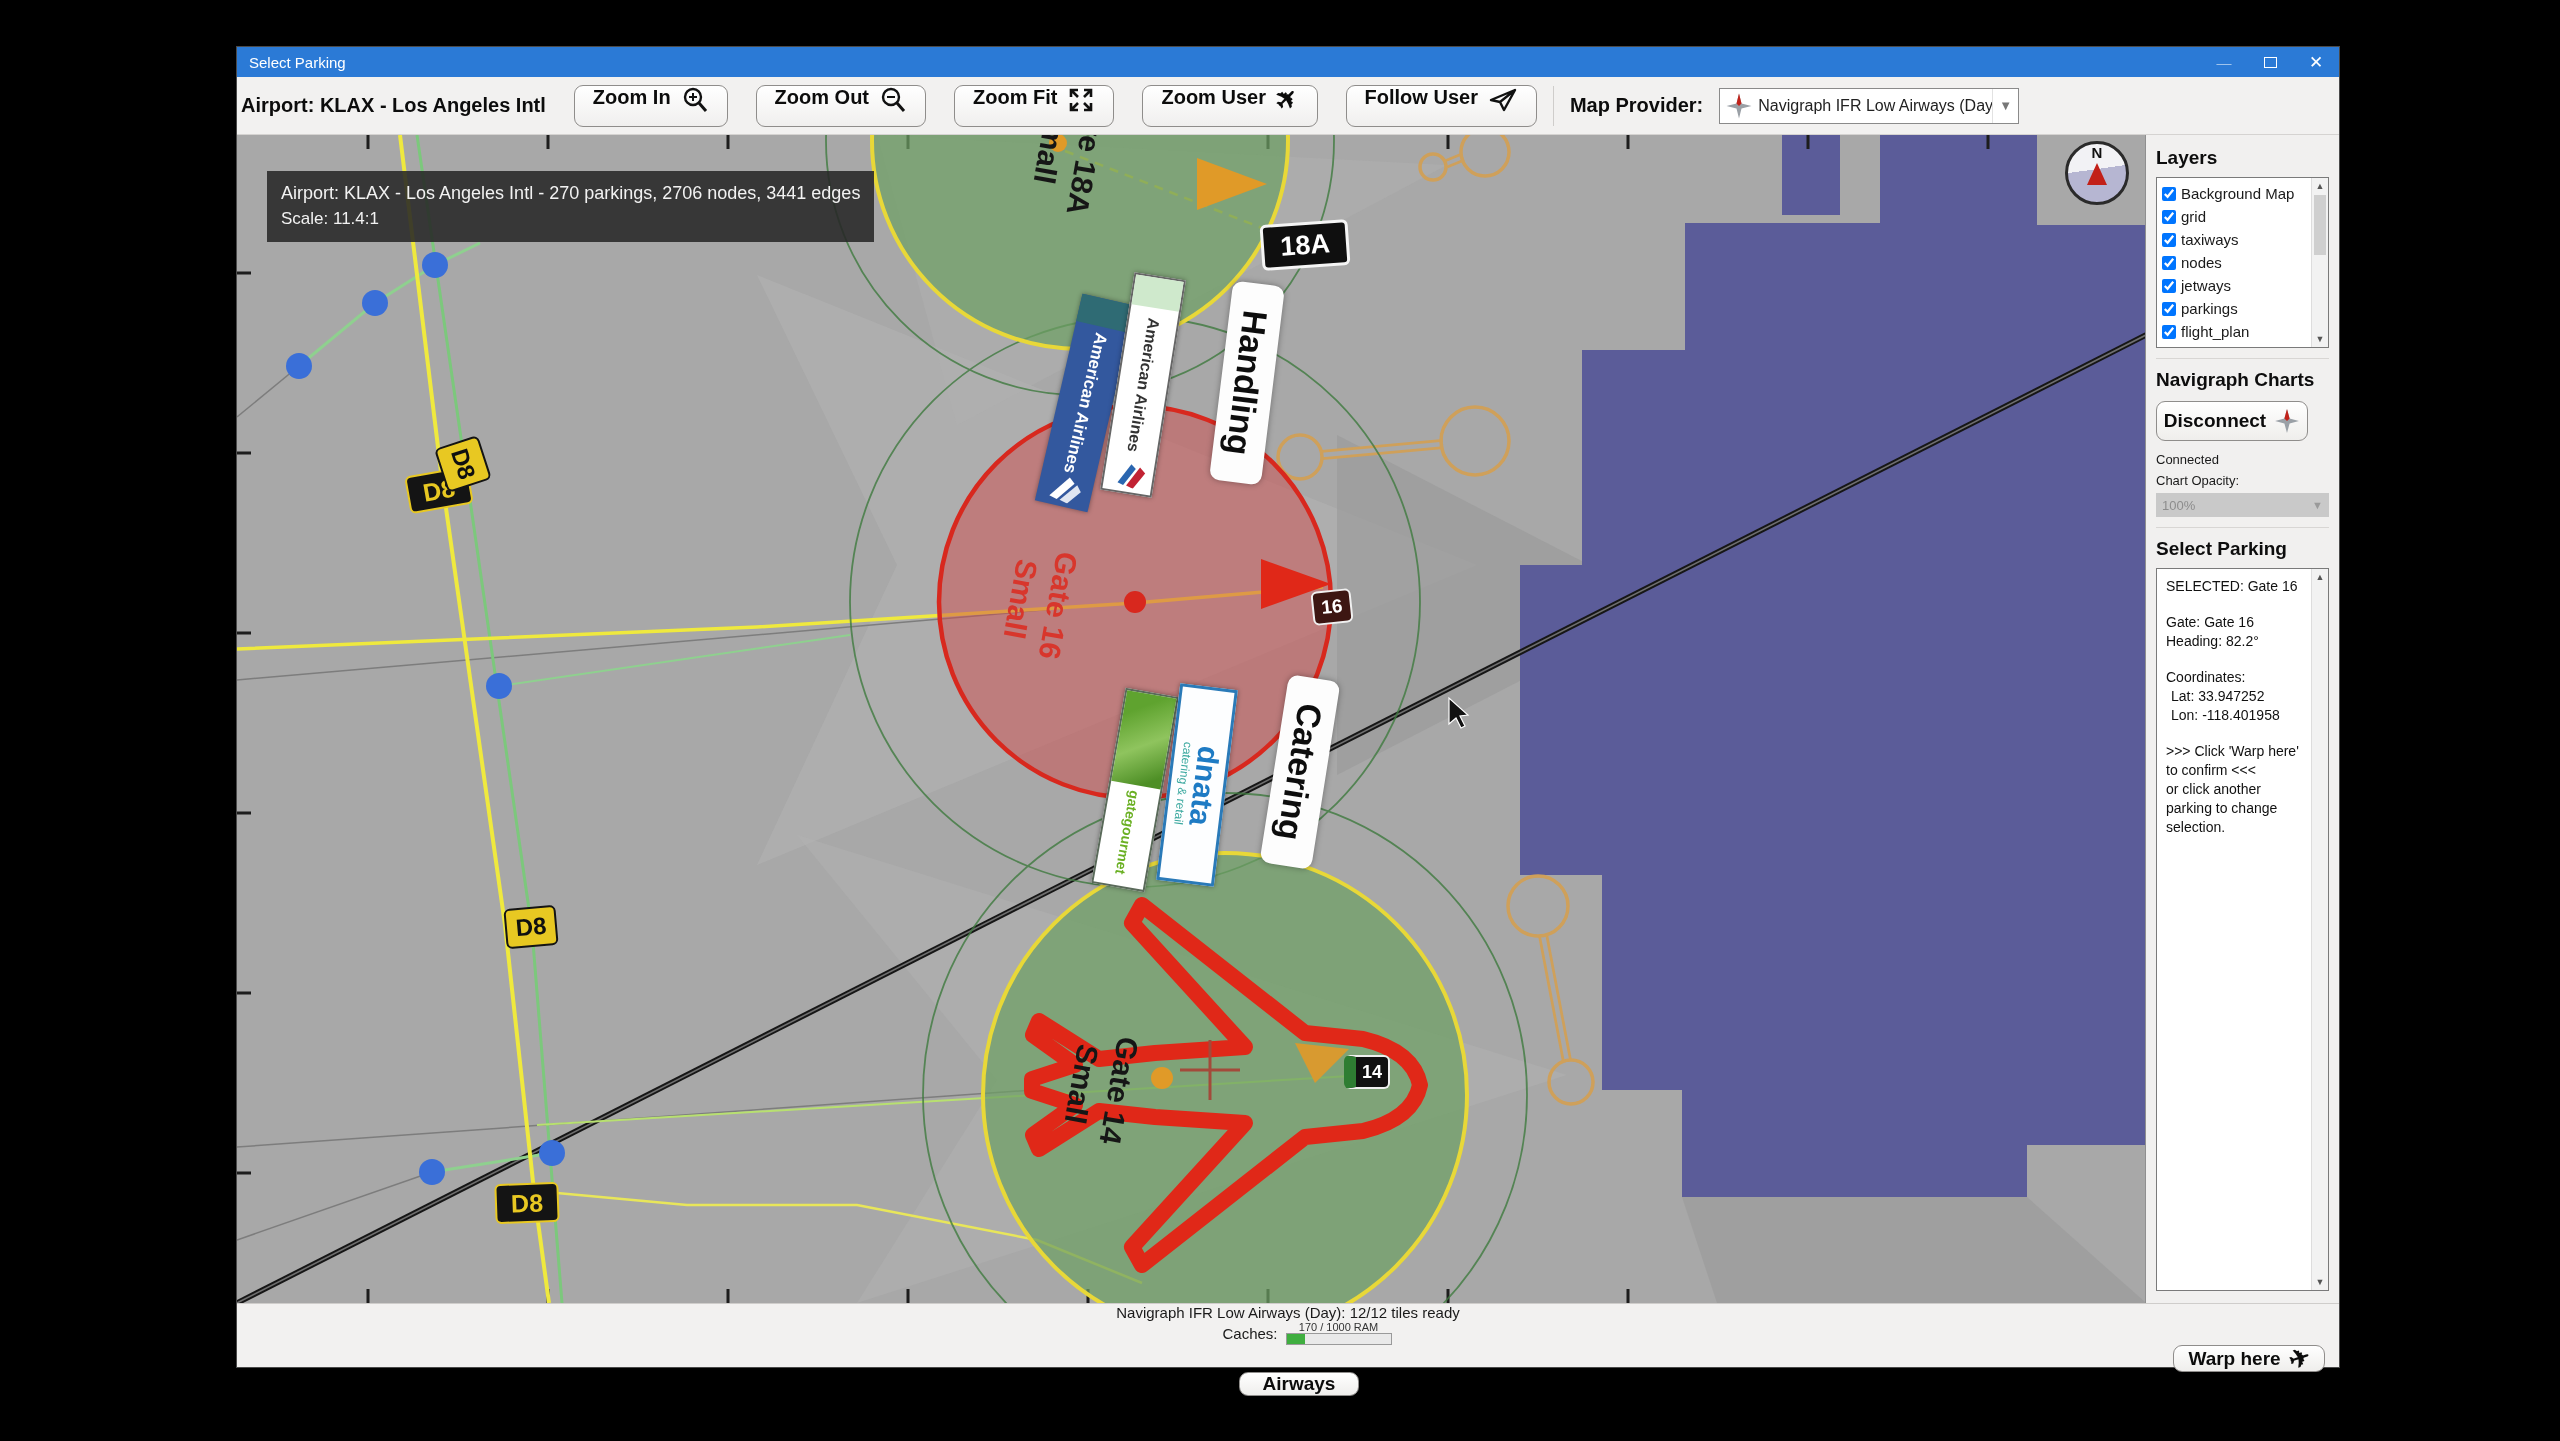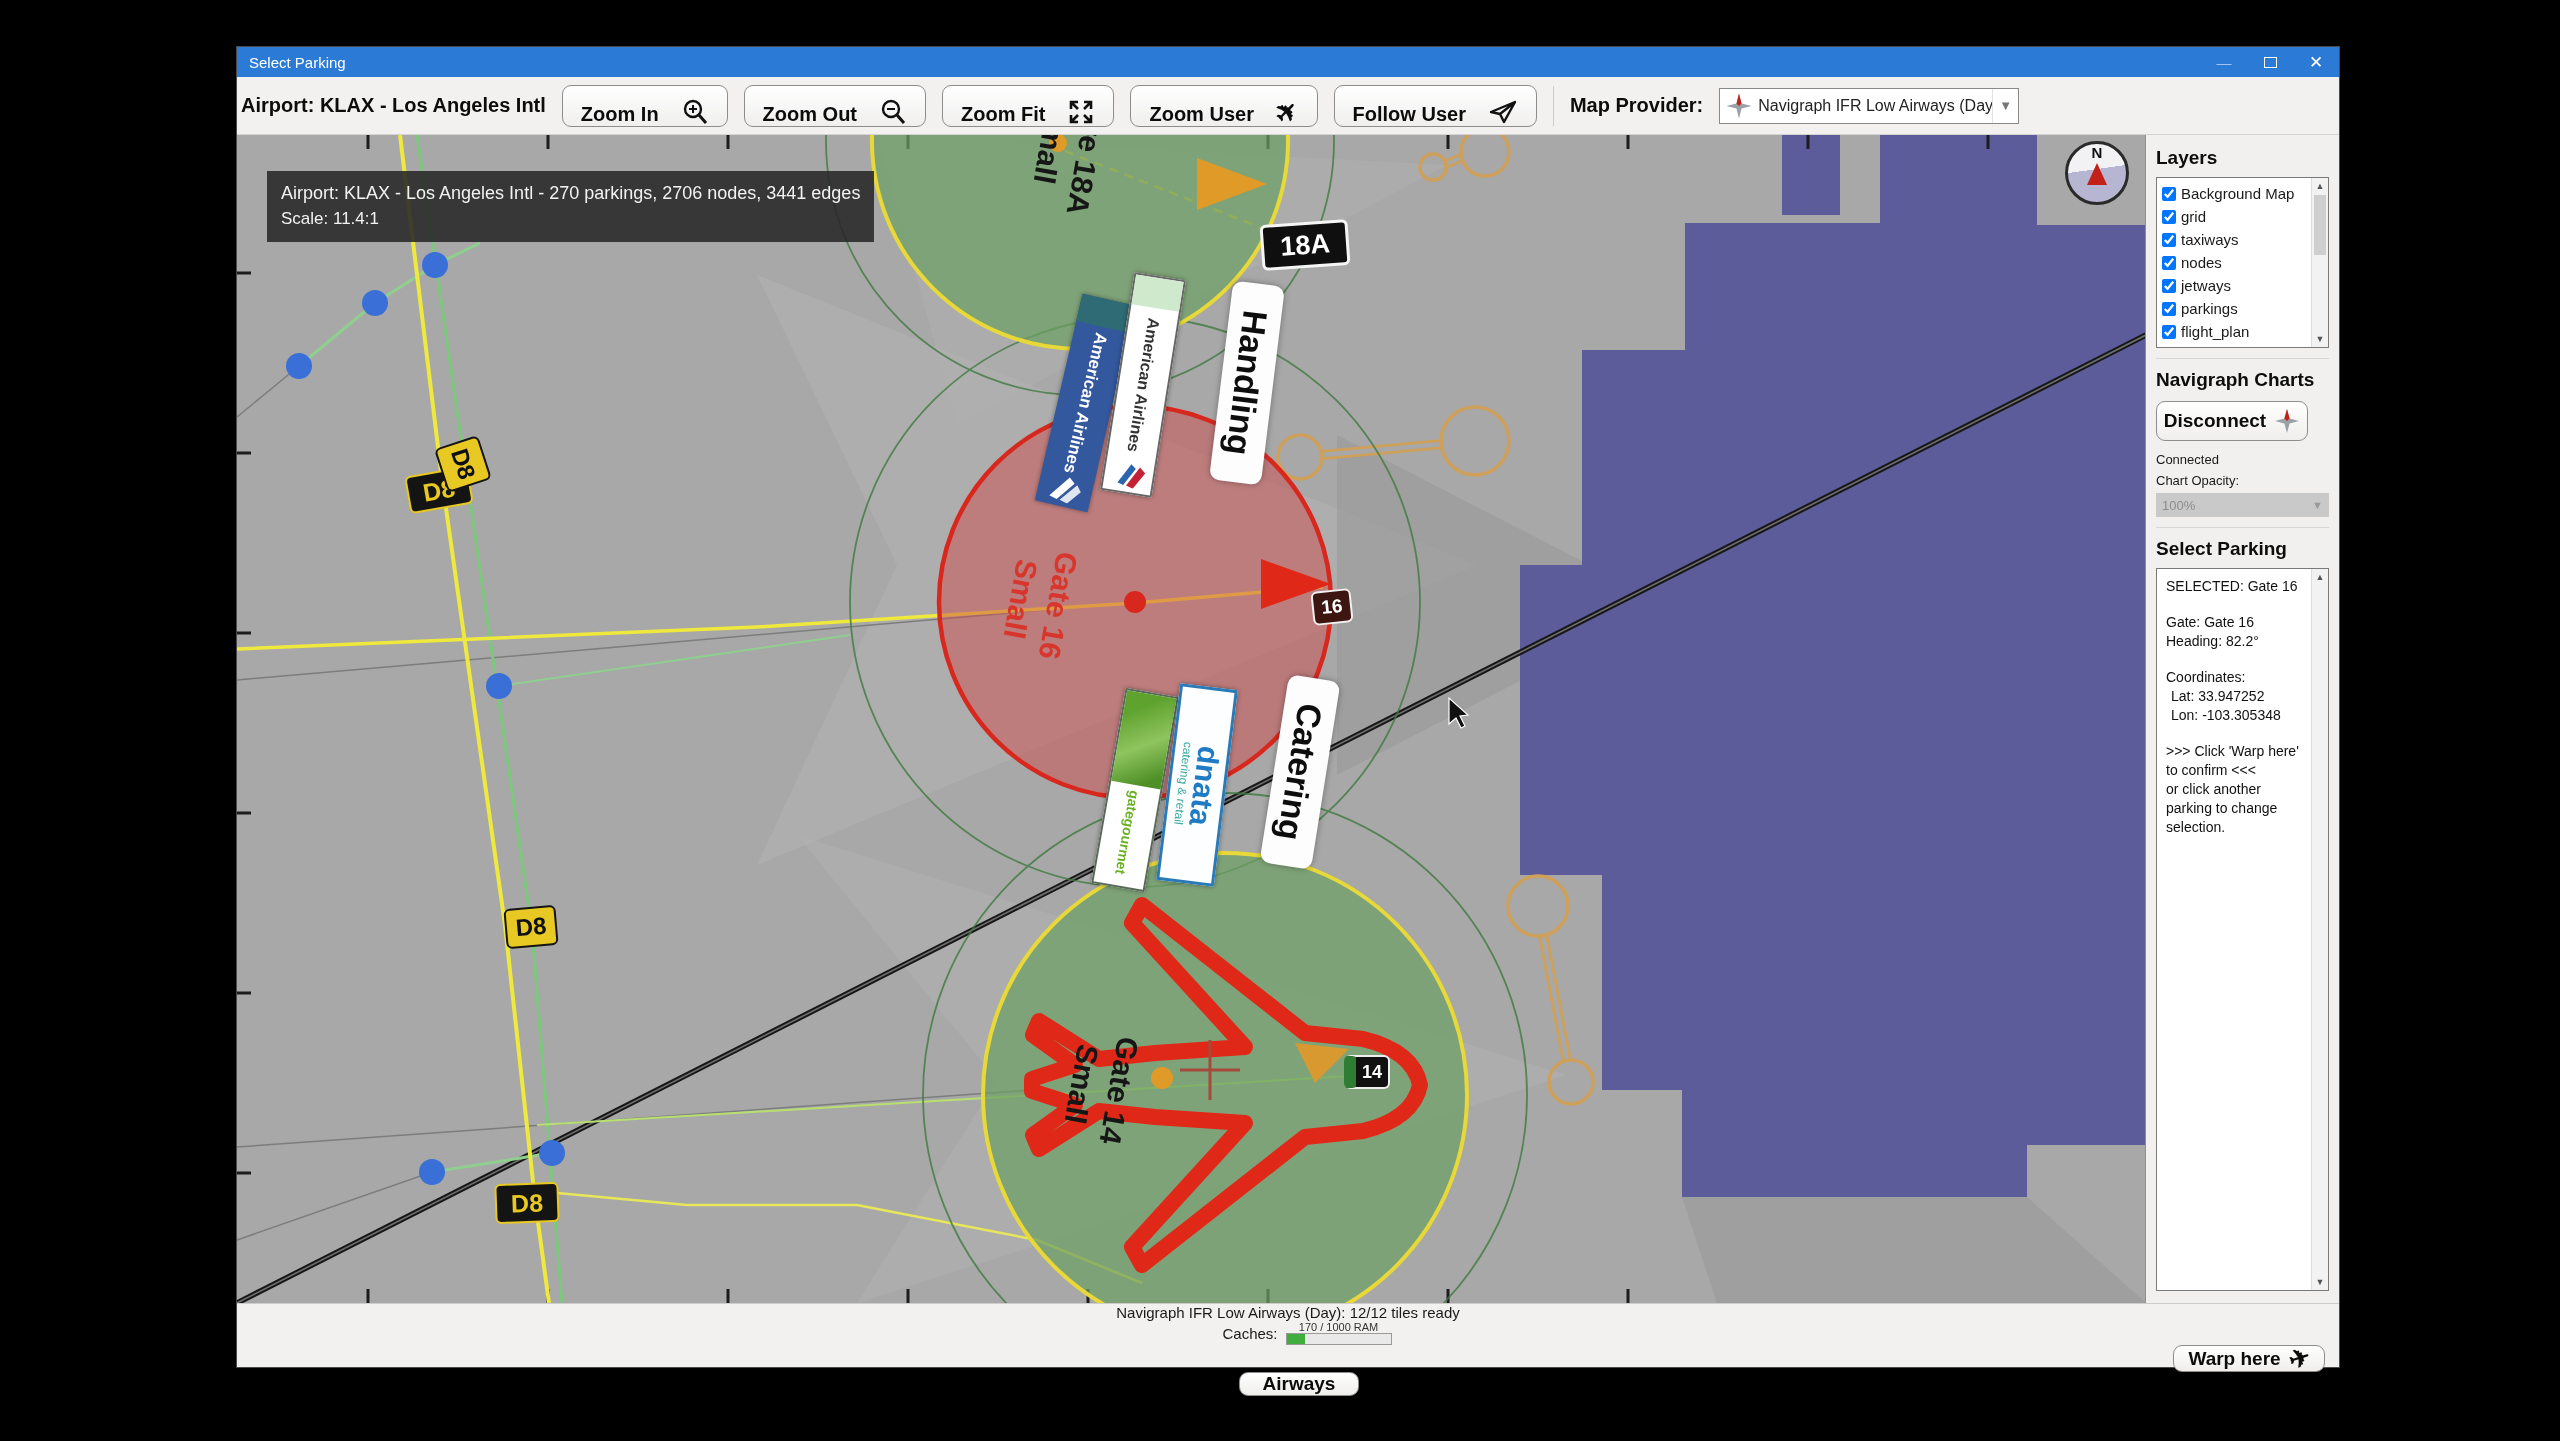--- a/index.html
+++ b/index.html
@@ -10,21 +10,21 @@
   
   .titlebar { height:30px; background:#2b7ad6; display:flex; align-items:center; color:#fff; }
   .titlebar .t-text { font-size:15px; padding-left:12px; flex:1; }
   .t-btn { width:46px; height:30px; display:flex; align-items:center; justify-content:center; color:#fff; font-size:17px; }
   .t-min { opacity:.55; font-size:15px; }
   .t-max-box { width:13px; height:11px; border:1.6px solid #fff; display:block; }
 
   
   .toolbar { height:58px; background:#f2f1f0; border-bottom:1px solid #d5d3d1; display:flex; align-items:center; padding:0 4px; gap:16px; }
   .tb-label { font-size:20px; font-weight:bold; color:#0c0c0c; white-space:nowrap; }
-  .tb-btn { height:42px; padding:0 18px; border:1.5px solid #8f8d8b; border-radius:9px; background:linear-gradient(#ffffff,#f0efee); display:flex; align-items:flex-end; gap:22px; font-size:20px; font-weight:bold; color:#0c0c0c; white-space:nowrap; }
+  .tb-btn { height:42px; padding:0 18px; border:1.5px solid #8f8d8b; border-radius:9px; background:linear-gradient(#ffffff,#f0efee); display:flex; align-items:flex-start; gap:10px; font-size:20px; font-weight:bold; color:#0c0c0c; white-space:nowrap;margin-left:12px; }
   .tb-sep { width:1px; height:40px; background:#cfcdcb; }
   .dropdown { height:36px; width:300px; border:1px solid #8a8a8a; background:#fff; display:flex; align-items:center; font-size:16px; color:#222; }
   .dropdown .dd-text { flex:1; white-space:nowrap; overflow:hidden; }
   .dd-chev { width:26px; height:100%; display:flex; align-items:center; justify-content:center; color:#777; font-size:13px; border-left:1px solid #e2e2e2; }
   .icon-svg { display:block; }
   .plane-glyph { font-size:27px; transform:rotate(-45deg); line-height:1; }
   .jet-glyph { font-size:25px; transform:rotate(-18deg); line-height:1; }
 
   
   .main { display:flex; height:1168px; }
@@ -405,21 +405,21 @@
       <hr>
       <div class="p-h">Select Parking</div>
       <div class="parkbox">
         <div>SELECTED: Gate 16</div>
         <div class="pgap"></div>
         <div>Gate: Gate 16</div>
         <div>Heading: 82.2°</div>
         <div class="pgap"></div>
         <div>Coordinates:</div>
         <div class="indent">Lat: 33.947252</div>
-        <div class="indent">Lon: -103.305348</div>
+        <div class="indent">Lon: -118.401958</div>
         <div class="pgap"></div>
         <div>&gt;&gt;&gt; Click 'Warp here' to confirm &lt;&lt;&lt;</div>
         <div>or click another parking to change selection.</div>
         <div class="sbar">
           <div class="arr">▲</div>
           <div class="sp"></div>
           <div class="arr">▼</div>
         </div>
       </div>
     </div>

